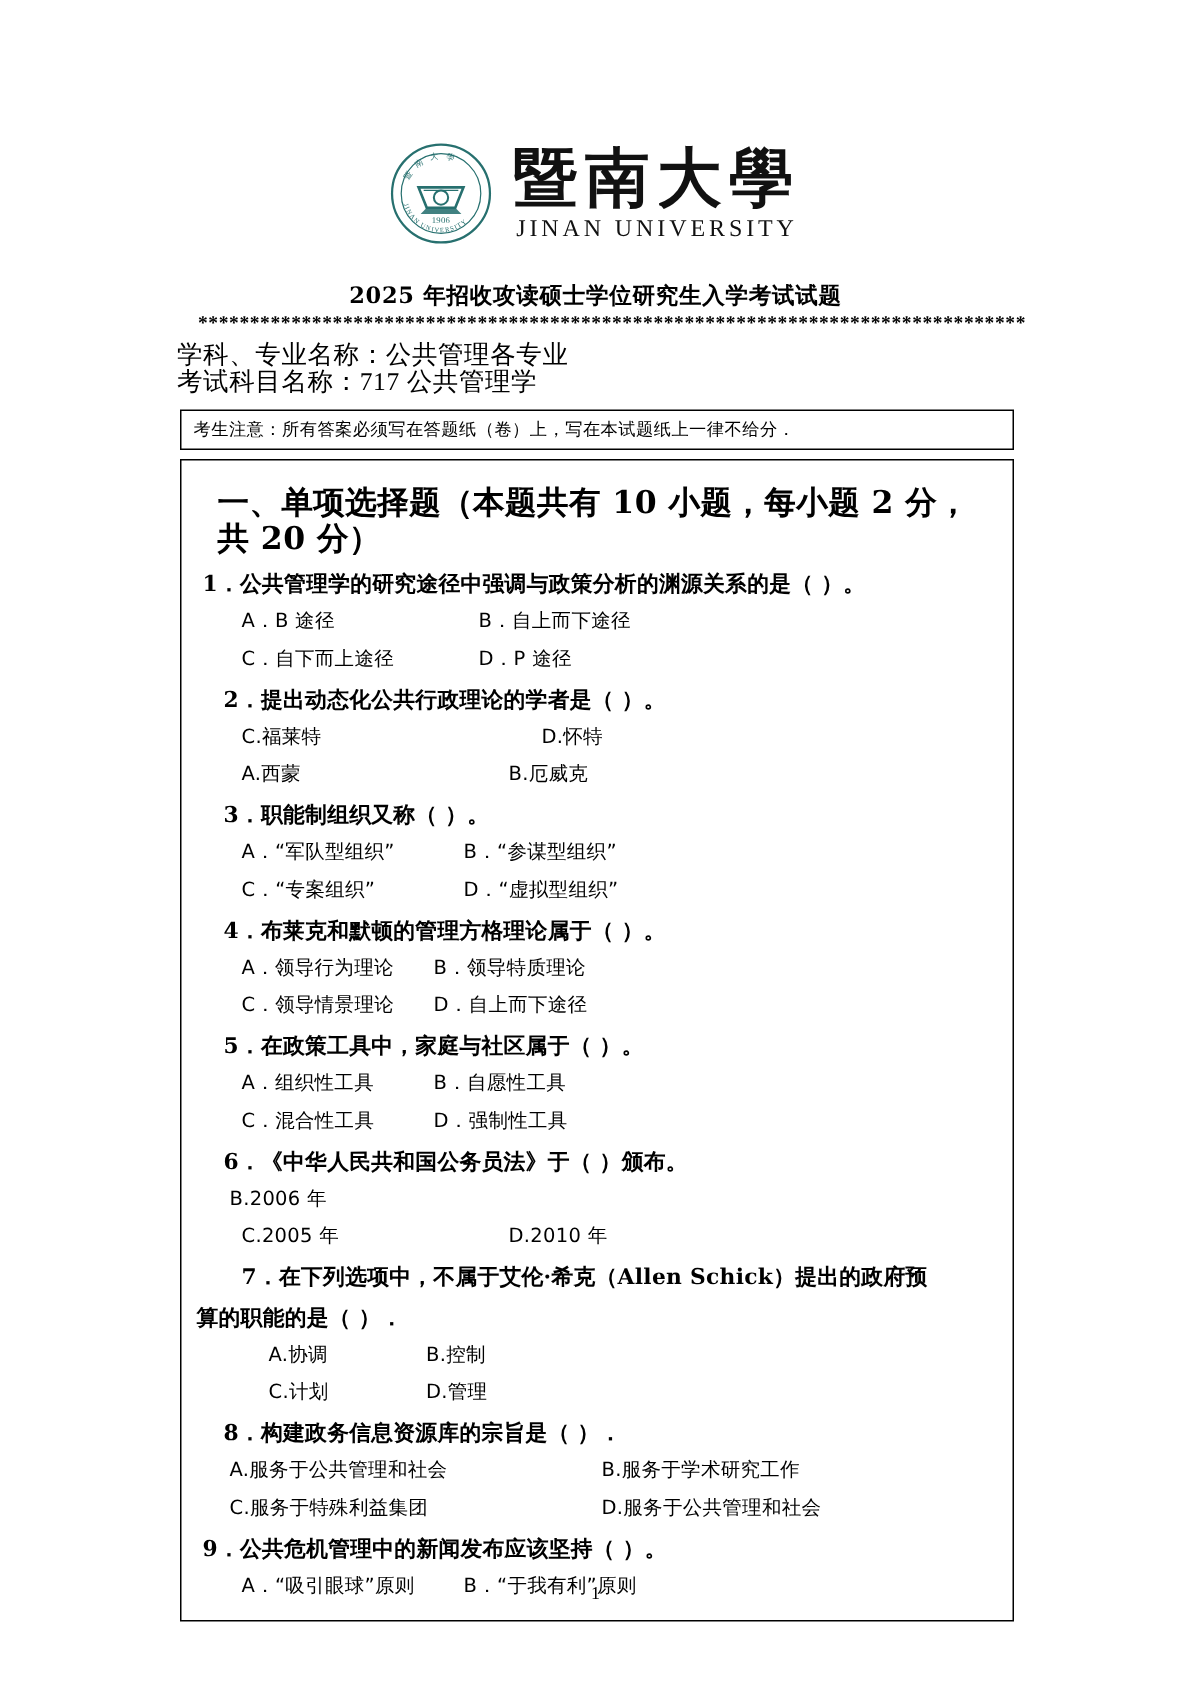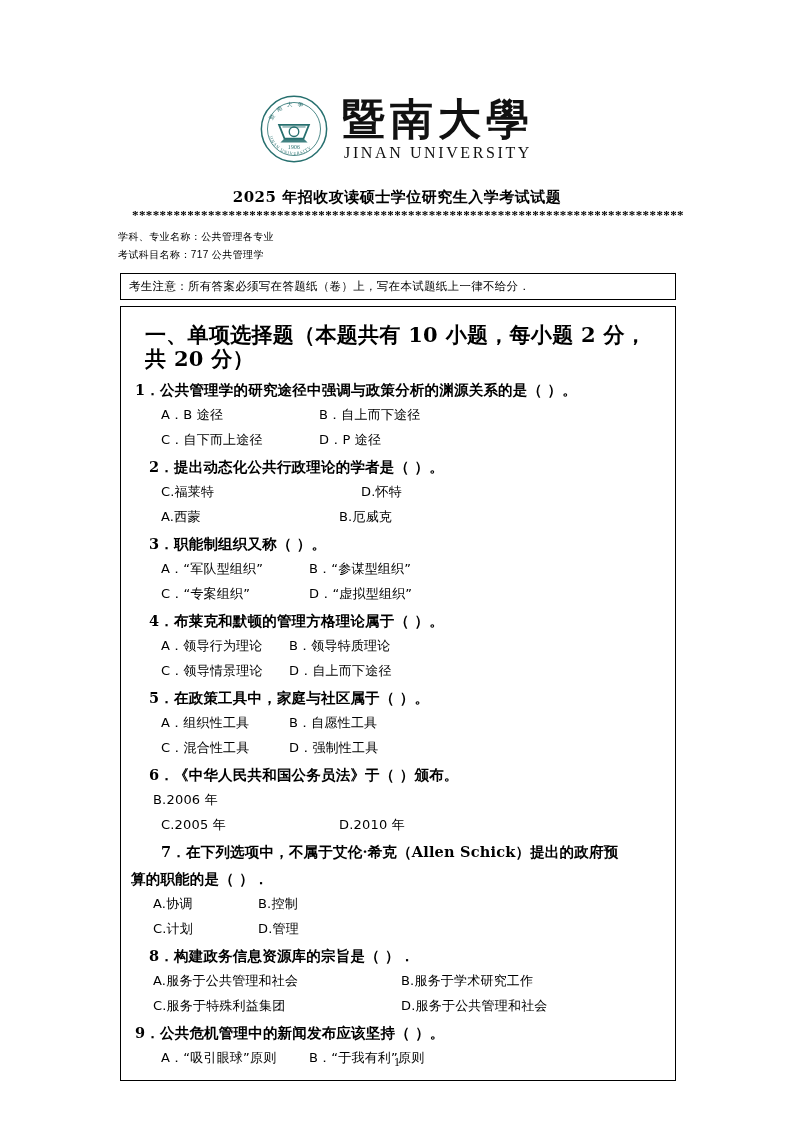--- a/index.html
+++ b/index.html
@@ -87,22 +87,22 @@
     overflow: hidden;
     white-space: nowrap;
     text-align: left;
     color: #000;
     margin-left: 118px;
     margin-right: 110px;
   }
 
   .meta-block {
     margin: 6px 0 0 118px;
-    font-family: Liberation Sans, sans-serif;
-    font-size: 10px;
+    font-family: Liberation Serif, serif;
+    font-size: 17px;
     line-height: 18px;
     letter-spacing: 0.4px;
   }
 
   
   .notice-box {
     margin: 9px 0 0 120px;
     width: 556px;
     box-sizing: border-box;
     border: 1.6px solid #000;
@@ -150,21 +150,21 @@
     margin-left: 30px;
     display: flex;
   }
   .opt-row .opt { white-space: nowrap; }
 
   
   .cols-a .opt:nth-child(1) { width: 158px; }
   .cols-b .opt:nth-child(1) { width: 178px; }
   .cols-c .opt:nth-child(1) { width: 128px; }
   .cols-d .opt:nth-child(1) { width: 148px; }
-  .cols-e .opt:nth-child(1) { width: 105px; }
+  .cols-e .opt:nth-child(1) { width: 105px; margin-left: 26px; }
   .cols-f .opt:nth-child(1) { width: 248px; }
   .cols-g .opt:nth-child(1) { width: 200px; }
 
   .opt-row.tight { margin-left: 22px; }
 
   
   .page-number {
     position: absolute;
     left: 0;
     right: 0;

